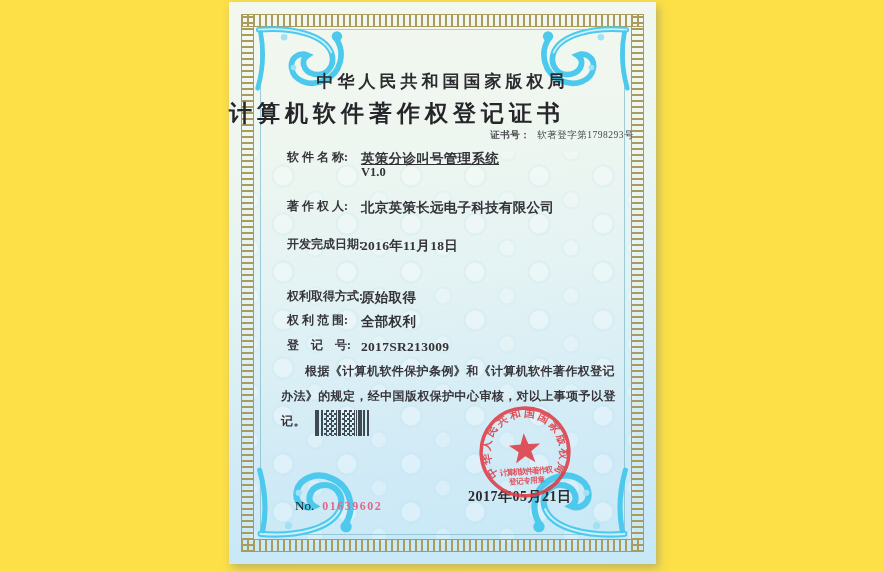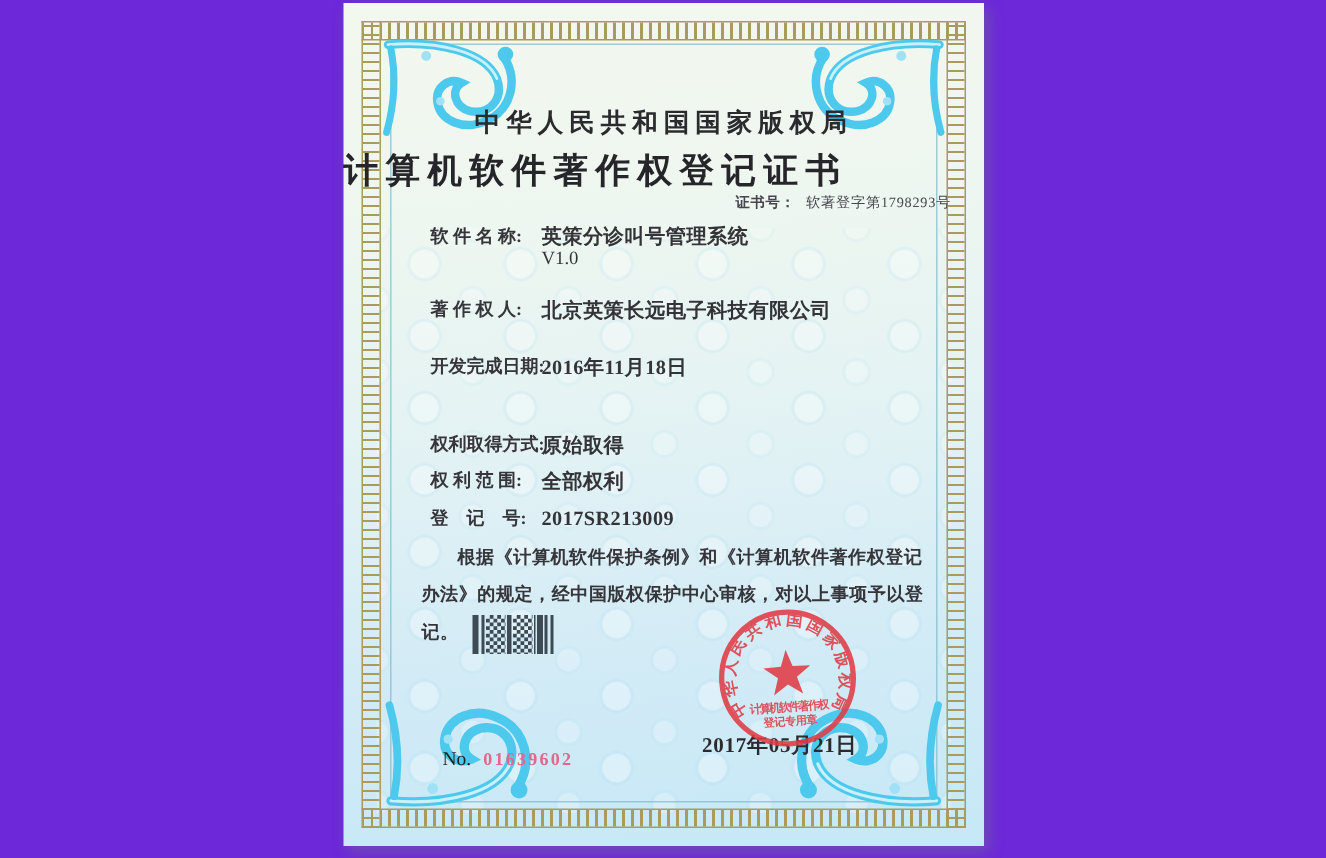--- a/index.html
+++ b/index.html
@@ -1,21 +1,21 @@
 <!DOCTYPE html>
 <html><head>
 <meta charset="utf-8">
 <style>
   html,body{margin:0;padding:0;}
   body{
     width:884px;height:572px;background:#ffffff;overflow:hidden;
     font-family:"Liberation Serif","DejaVu Serif",serif;
     position:relative;
   }
-  .page{position:absolute;inset:0;background:#6d28d9;}
+  .page{position:absolute;inset:0;background:#fde047;}
   
   .cert{
     position:absolute;left:229px;top:2px;width:427px;height:562px;
     background:linear-gradient(175deg,#f3f8ee 0%,#edf6f0 28%,#e2f2f4 52%,#d2ebf6 76%,#c6e8f6 100%);
     box-shadow:3px 4px 9px rgba(110,125,130,.45);
   }
   
   .wm{
     position:absolute;left:22px;right:22px;top:150px;bottom:22px;z-index:1;pointer-events:none;
     background-image:
@@ -63,22 +63,22 @@
   .certno{
     position:absolute;top:127px;right:22px;font-size:9.5px;color:#46464c;letter-spacing:.5px;
   }
   .certno .lbl{margin-right:7px;font-weight:bold;}
   .frow{position:absolute;left:58px;white-space:nowrap;}
   .flabel{
     display:inline-block;width:74px;font-size:12px;font-weight:700;color:#35353a;
     white-space:pre;vertical-align:top;
   }
   .fvalue{font-size:13.5px;font-weight:600;color:#333338;letter-spacing:.3px;}
-  .fvalue2{position:absolute;left:132px;top:163px;font-size:12.5px;font-weight:400;color:#333338;}
-  .r0{top:147px;} .r1{top:196px;} .r2{top:234px;} .r3{top:261px;}
+  .fvalue2{position:absolute;left:132px;top:163px;font-size:12.5px;font-weight:700;color:#333338;}
+  .r0{top:147px;text-decoration:underline;} .r1{top:196px;} .r2{top:234px;} .r3{top:261px;}
   .r4{top:286px;} .r5{top:310px;} .r6{top:335px;}
   .statement{
     position:absolute;left:52px;top:357px;width:344px;
     font-size:12px;line-height:25px;letter-spacing:.4px;text-indent:2em;
     font-weight:700;color:#35353a;
   }
   
   .barcode{
     position:absolute;left:86px;top:408px;width:64px;height:26px;
     display:flex;align-items:stretch;z-index:4;

